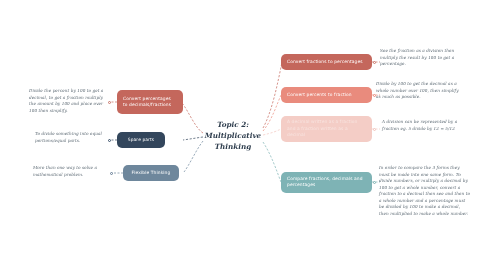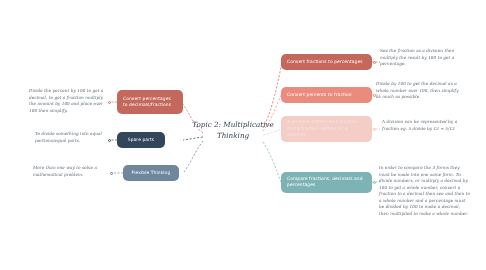--- a/index.html
+++ b/index.html
@@ -28,21 +28,21 @@
     font-family:"DejaVu Sans", sans-serif;
   }
   .center-node{
     position:absolute;
     text-align:center;
     color:#2f3e4e;
     font-size:7.2px;
     line-height:1.5;
     font-style:italic;
     font-family:"DejaVu Serif", serif;
-    font-weight:400;
+    font-weight:700;
   }
   .note{
     position:absolute;
     color:#5d6a74;
     font-size:4.2px;
     line-height:1.55;
     font-family:"DejaVu Serif", serif;
     font-style:italic;
     letter-spacing:.05px;
   }

